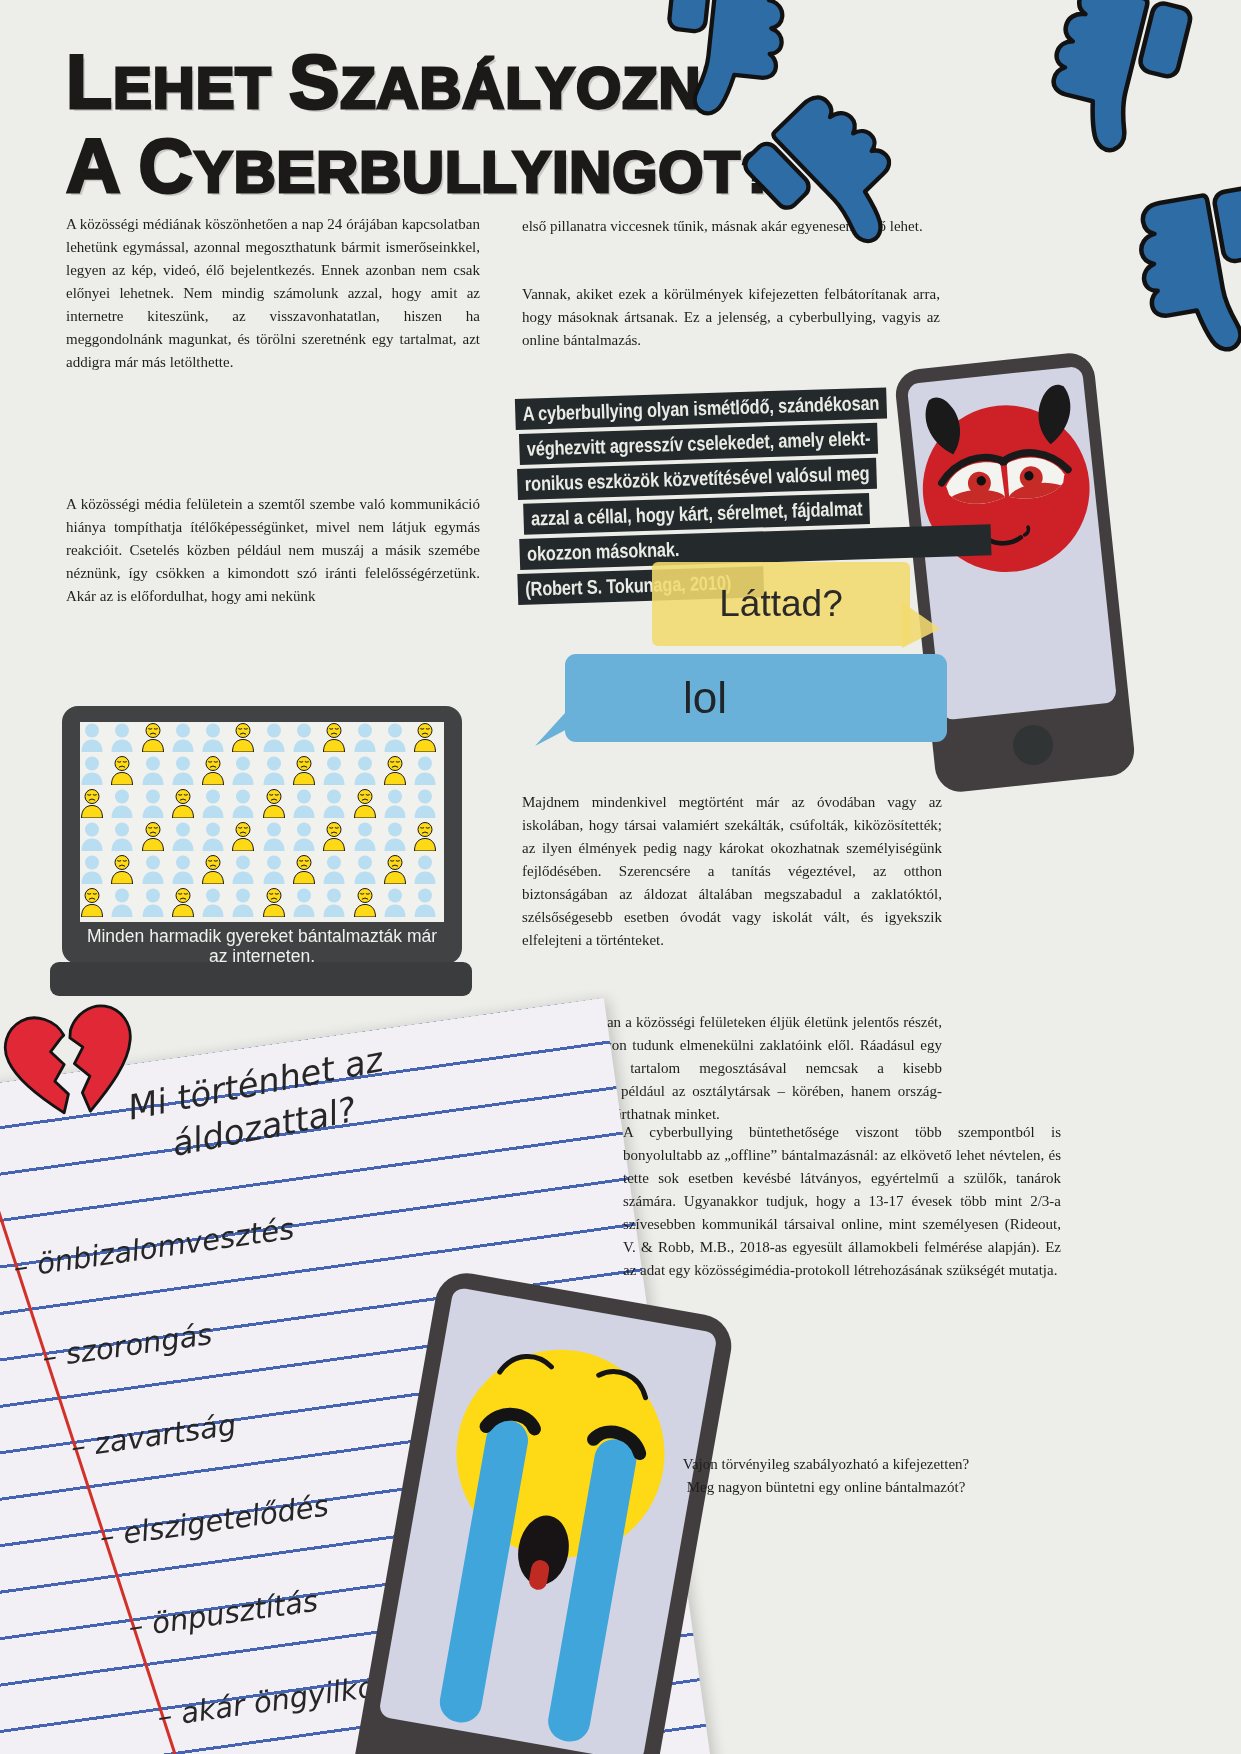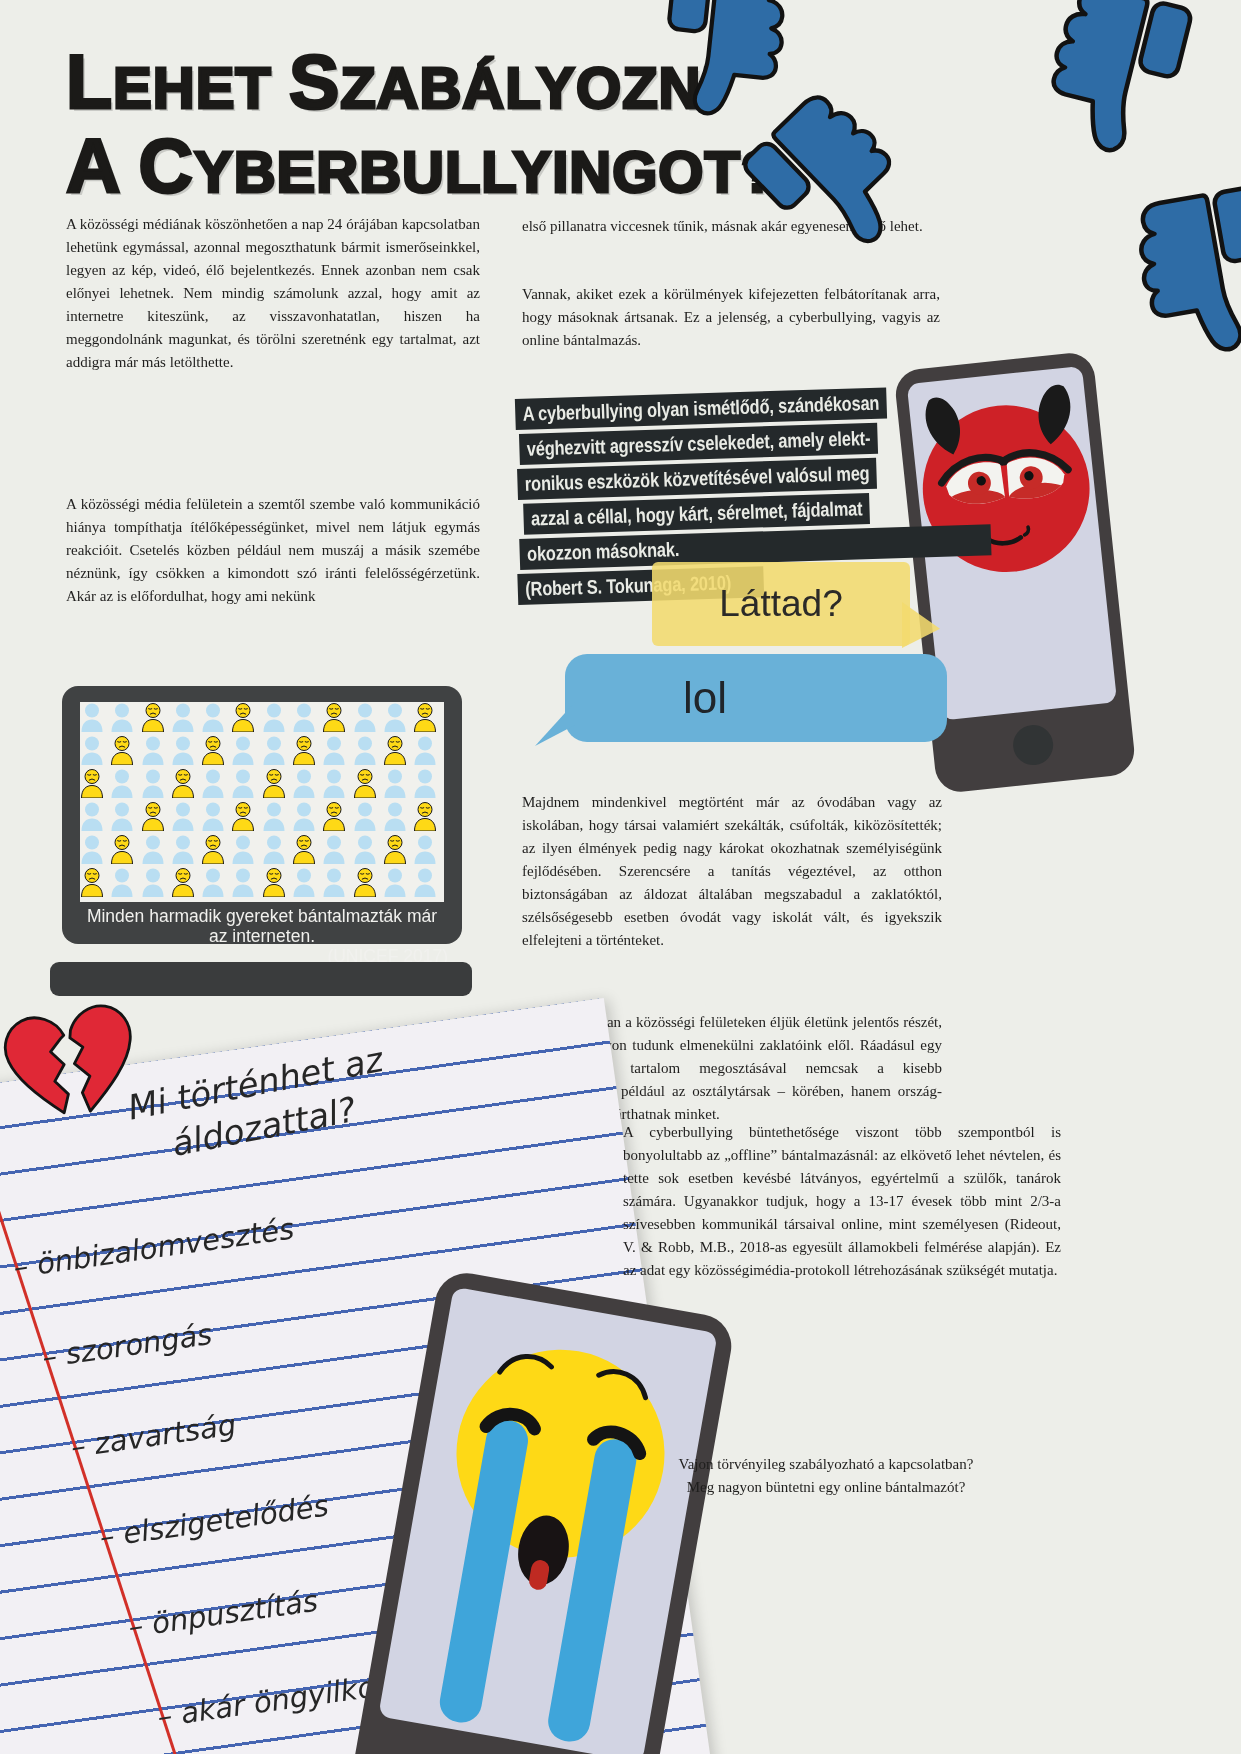--- a/index.html
+++ b/index.html
@@ -54,28 +54,28 @@
   .phone-devil .face{position:absolute;left:1px;top:24px;}
 
   
   .bubble{position:absolute;z-index:7;font-family:"Liberation Sans",sans-serif;}
   .bubble-sent{left:652px;top:562px;width:258px;height:84px;border-radius:6px;
                background:rgba(242,219,110,0.88);display:flex;align-items:center;
                justify-content:center;font-size:37px;color:#2b2a28;}
   .bubble-sent .tail{position:absolute;right:-30px;top:40px;width:38px;height:46px;
                background:rgba(242,219,110,0.88);
                clip-path:polygon(0 0,100% 58%,0 100%);}
-  .bubble-reply{left:565px;top:654px;width:382px;height:88px;border-radius:22px;
+  .bubble-reply{left:565px;top:654px;width:382px;height:88px;border-radius:11px;
                background:#69b1d8;display:flex;align-items:center;font-size:44px;
                color:#20252a;padding-left:118px;box-sizing:border-box;}
   .bubble-reply .tail{position:absolute;left:-30px;bottom:-4px;width:40px;height:44px;
                background:#69b1d8;clip-path:polygon(100% 0,0 100%,100% 52%);}
 
   
-  .laptop{position:absolute;left:62px;top:686px;width:400px;height:258px;
+  .laptop{position:absolute;left:62px;top:706px;width:400px;height:258px;
           background:#404243;border-radius:16px;z-index:3;}
   .laptop .lscreen{position:absolute;left:18px;top:16px;width:364px;height:200px;
           background:#f1f1ed;overflow:hidden;}
   .laptop .caption{position:absolute;left:14px;right:14px;top:220px;
           font-family:"Liberation Sans",sans-serif;color:#f1f1ee;font-size:17.5px;
           line-height:20px;text-align:center;}
   .laptop .caption .src{display:block;text-align:right;}
   .laptop-base{position:absolute;left:50px;top:962px;width:422px;height:34px;
           background:#3a3c3d;border-radius:9px;z-index:3;}
   .prow{display:flex;height:33px;}
@@ -151,21 +151,21 @@
     </div>
 
   <p class="para p-left1" data-interactable="false">A közösségi médiának köszönhetően a nap 24 órájában kapcsolatban lehetünk egymással, azonnal megoszthatunk bármit ismerőseinkkel, legyen az kép, videó, élő bejelentkezés. Ennek azonban nem csak előnyei lehetnek. Nem mindig számolunk azzal, hogy amit az internetre kiteszünk, az visszavonhatatlan, hiszen ha meggondolnánk magunkat, és törölni szeretnénk egy tartalmat, azt addigra már más letölthette.</p>
   <p class="para p-left2" data-interactable="false">A közösségi média felületein a szemtől szembe való kommunikáció hiánya tompíthatja ítélőképességünket, mivel nem látjuk egymás reakcióit. Csetelés közben például nem muszáj a másik szemébe néznünk, így csökken a kimondott szó iránti felelősségérzetünk. Akár az is előfordulhat, hogy ami nekünk</p>
   <p class="para p-right1" data-interactable="false">első pillanatra viccesnek tűnik, másnak akár egyenesen sértő lehet.</p>
   <p class="para p-right2" data-interactable="false">Vannak, akiket ezek a körülmények kifejezetten felbátorítanak arra, hogy másoknak ártsanak. Ez a jelenség, a cyberbullying, vagyis az online bántalmazás.</p>
   <p class="para p-right3" data-interactable="false">Majdnem mindenkivel megtörtént már az óvodában vagy az iskolában, hogy társai valamiért szekálták, csúfolták, kiközösítették; az ilyen élmények pedig nagy károkat okozhatnak személyiségünk fejlődésében. Szerencsére a tanítás végeztével, az otthon biztonságában az áldozat általában megszabadul a zaklatóktól, szélsőségesebb esetben óvodát vagy iskolát vált, és igyekszik elfelejteni a történteket.</p>
   <p class="para p-right4" data-interactable="false">Amióta azonban a közösségi felületeken éljük életünk jelentős részét, már nem nagyon tudunk elmenekülni zaklatóink elől. Ráadásul egy kompromittáló tartalom megosztásával nemcsak a kisebb közösségünk – például az osztálytársak – körében, hanem ország-világ előtt is lejárthatnak minket.</p>
   <p class="para p-bottom" data-interactable="false">A cyberbullying büntethetősége viszont több szempontból is bonyolultabb az „offline” bántalmazásnál: az elkövető lehet névtelen, és tette sok esetben kevésbé látványos, egyértelmű a szülők, tanárok számára. Ugyanakkor tudjuk, hogy a 13-17 évesek több mint 2/3-a szívesebben kommunikál társaival online, mint személyesen (Rideout, V. &amp; Robb, M.B., 2018-as egyesült államokbeli felmérése alapján). Ez az adat egy közösségimédia-protokoll létrehozásának szükségét mutatja.</p>
   <p class="para p-question" data-interactable="false">
-    <span data-interactable="false">Vajon törvényileg szabályozható a kapcsolatban?</span><br>
+    <span data-interactable="false">Vajon törvényileg szabályozható a kifejezetten?</span><br>
     <span data-interactable="false">Meg nagyon büntetni egy online bántalmazót?</span>
   </p>
 
   <div class="phone phone-devil" data-interactable="false">
     <div class="screen" data-interactable="false"></div>
     <svg class="face" data-interactable="false" width="198" height="198" viewBox="0 0 190 190">
       <circle cx="95" cy="100" r="80" fill="#ce2127"></circle>
       <path d="M30 8 C20 24 26 48 48 62 C58 50 60 32 52 18 C46 7 37 3 30 8 Z" fill="#1a1a1a"></path>
       <path d="M160 8 C170 24 164 48 142 62 C132 50 130 32 138 18 C144 7 153 3 160 8 Z" fill="#1a1a1a"></path>
       <clipPath id="eyeL">

